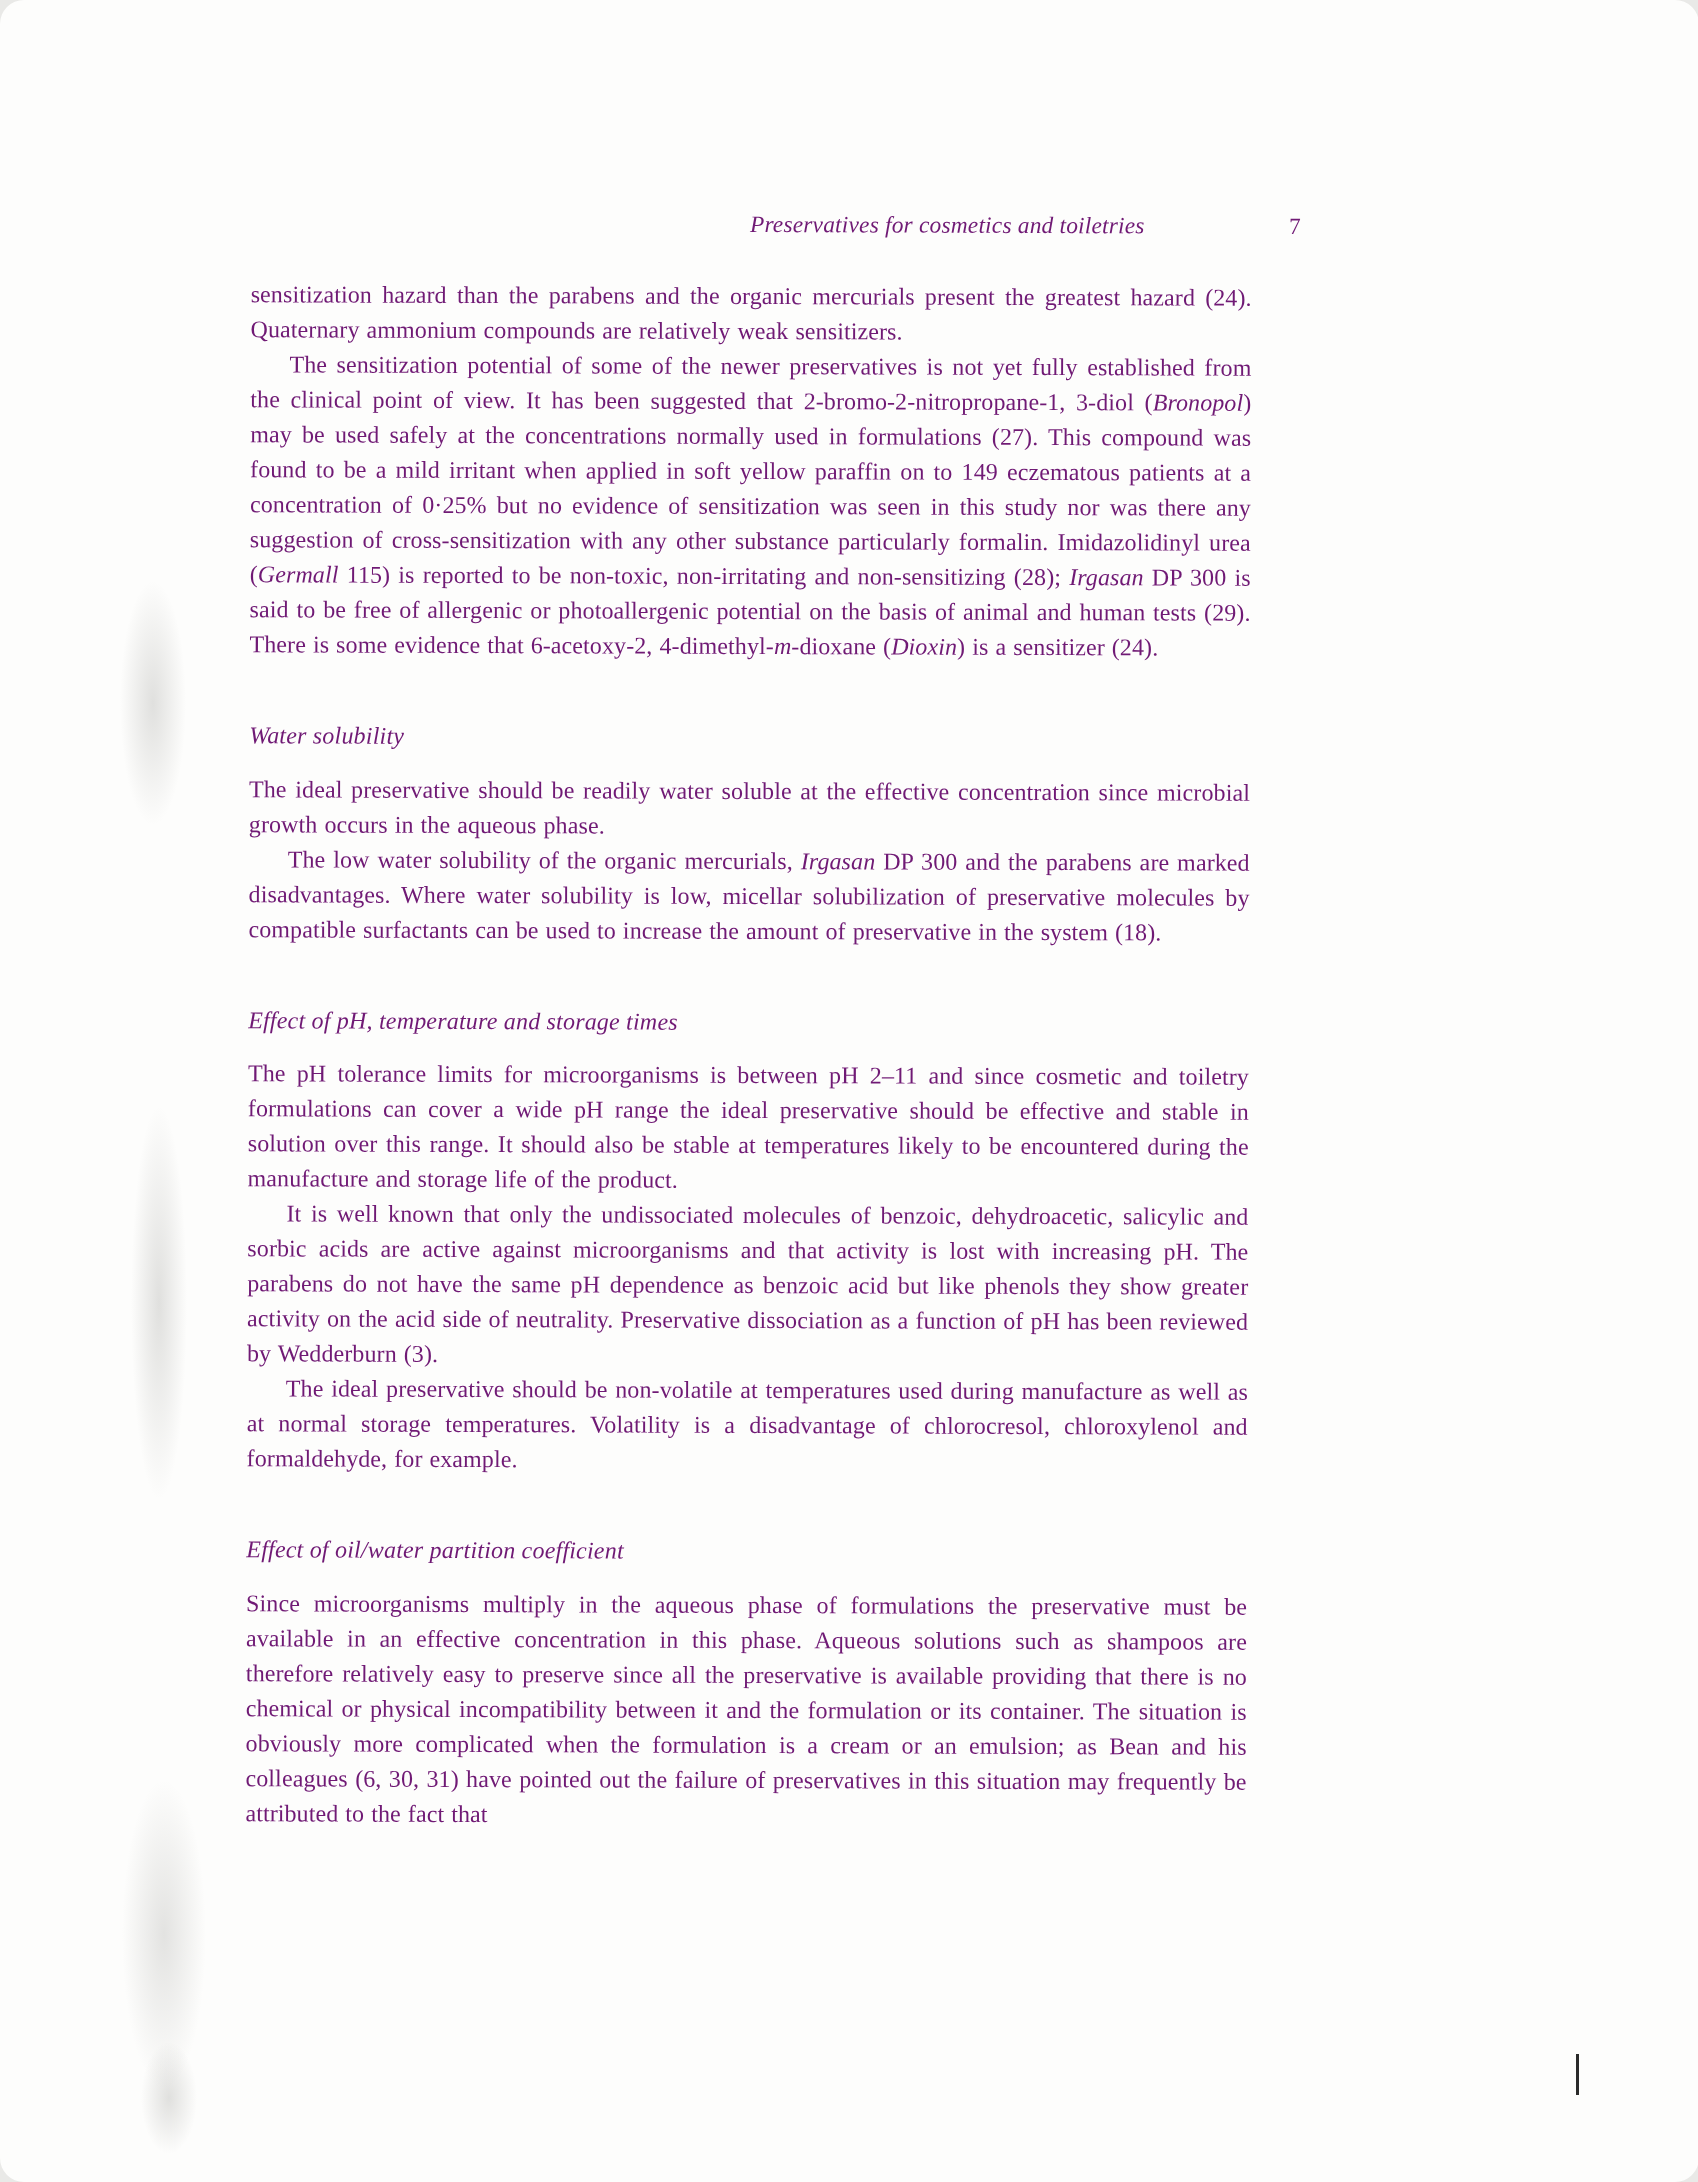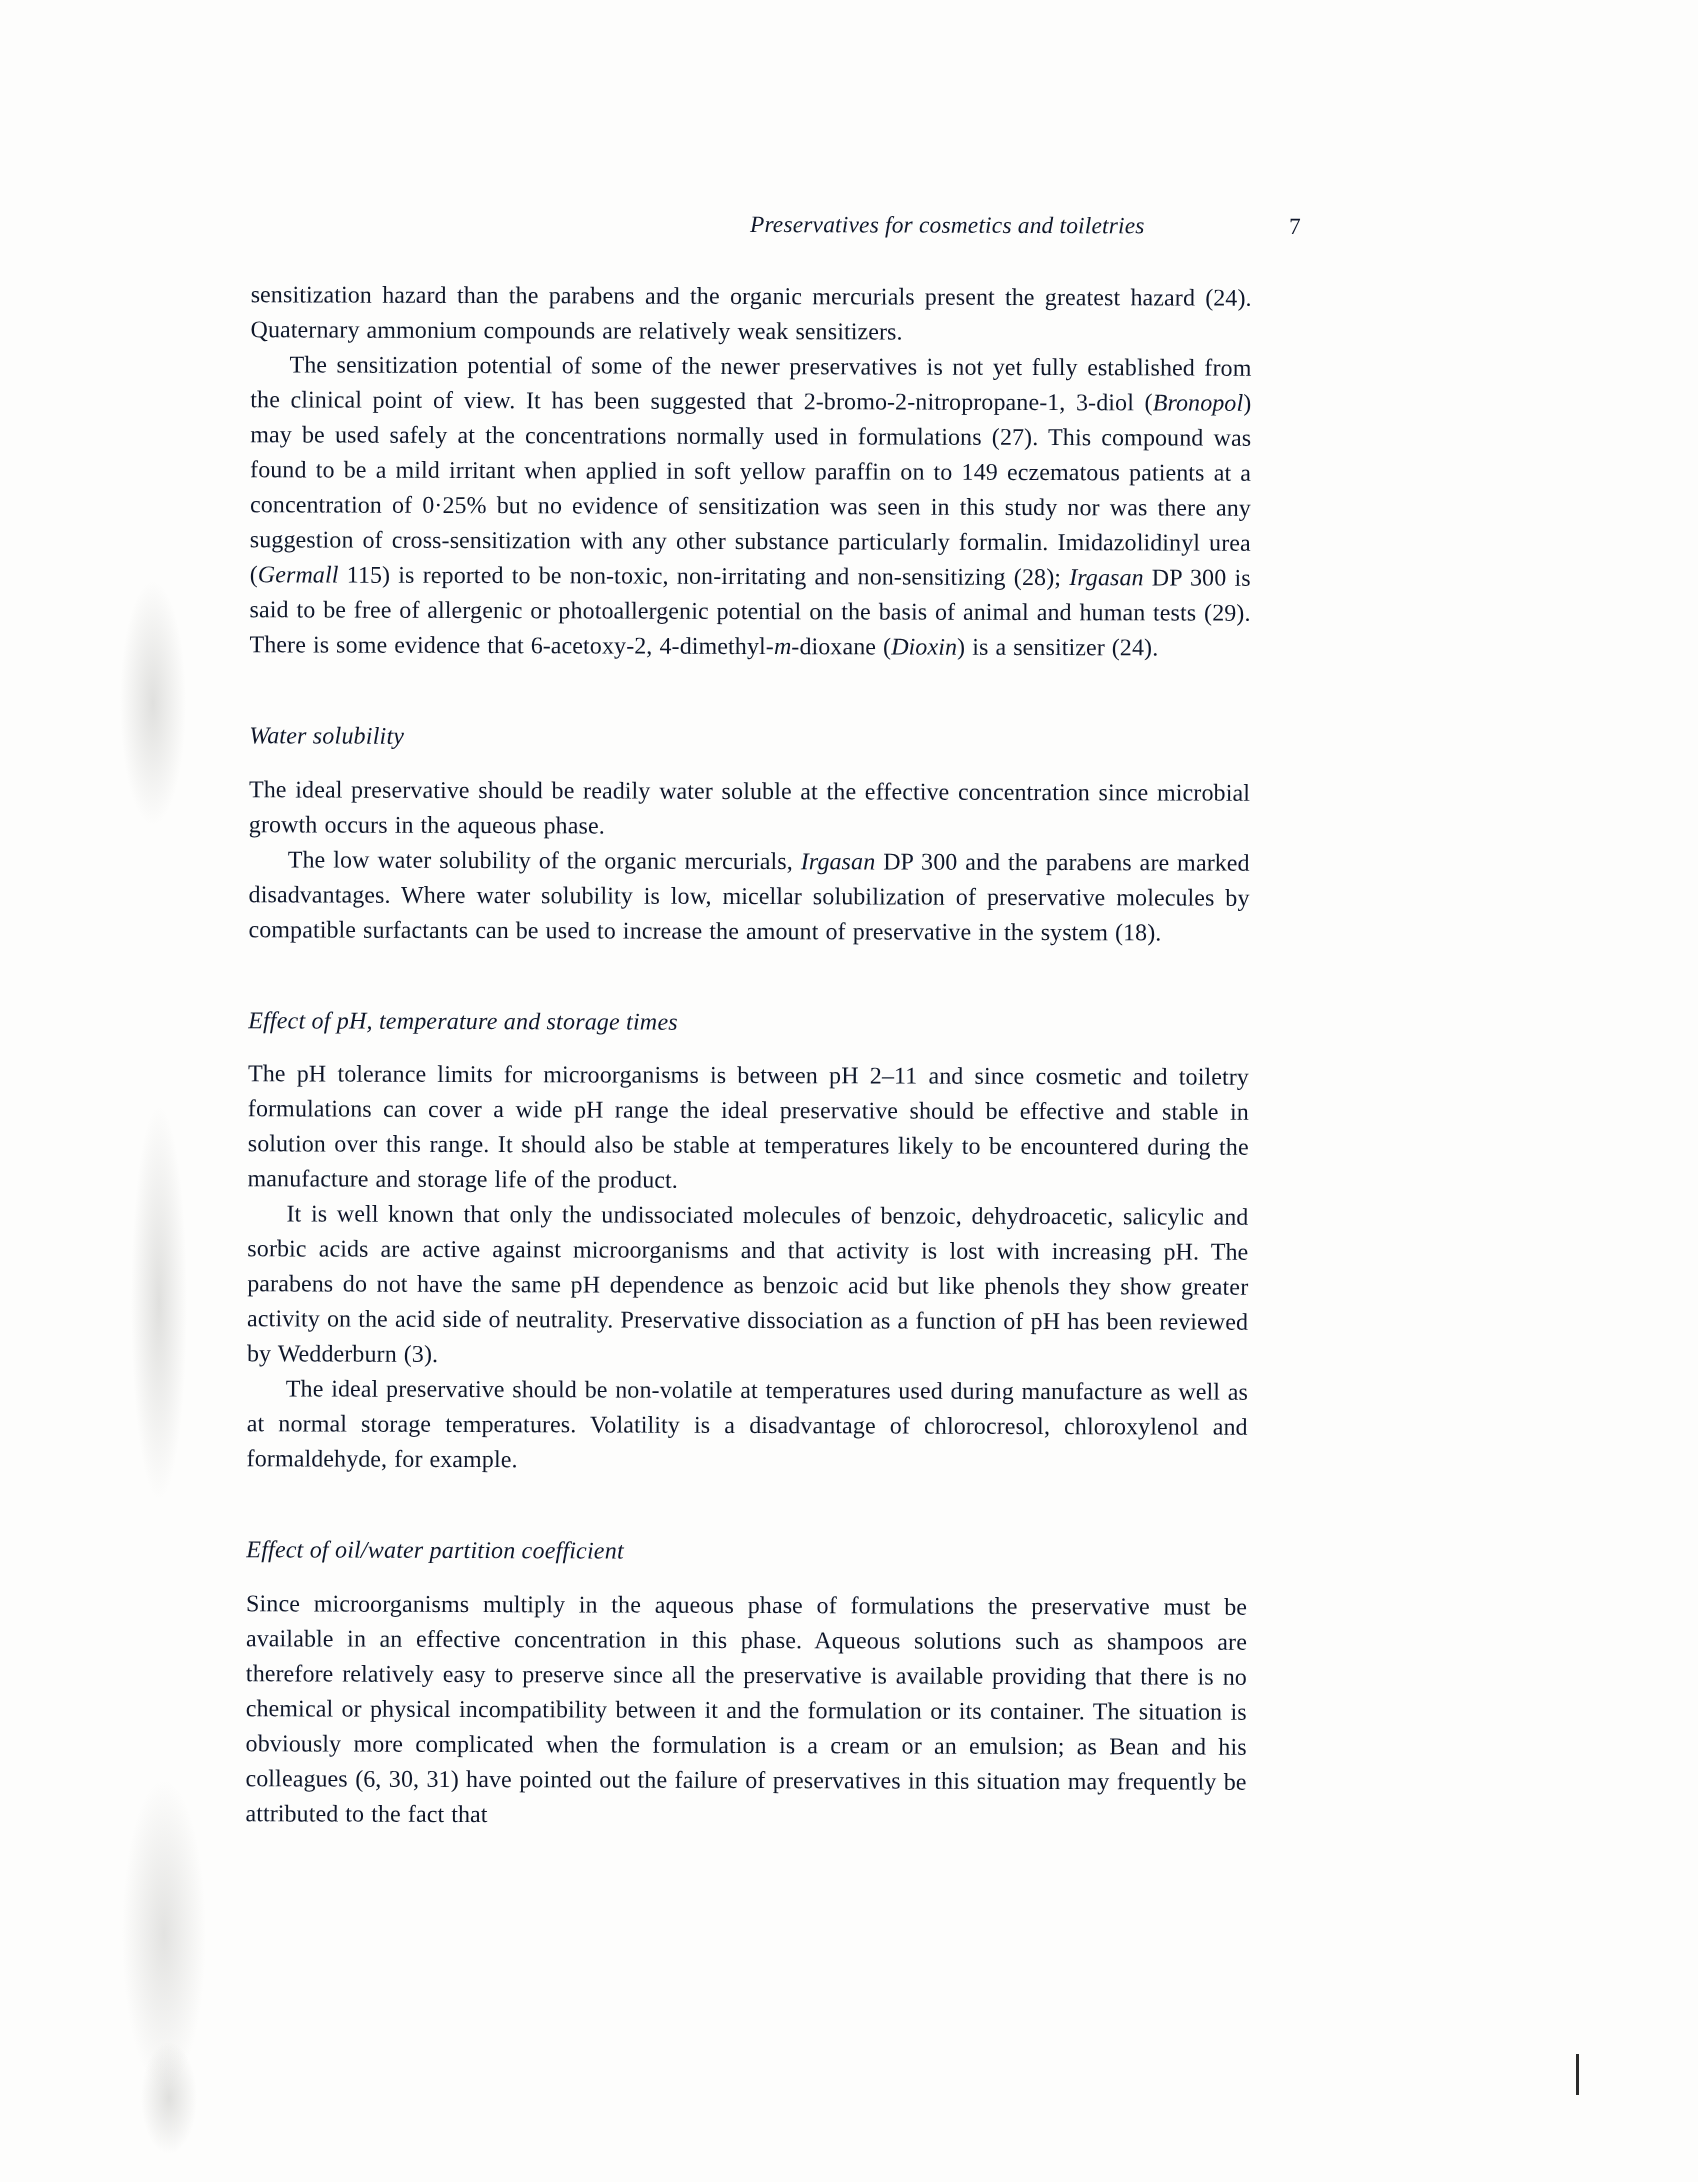--- a/index.html
+++ b/index.html
@@ -7,21 +7,22 @@
     padding: 0;
     background: #e9e9e7;
   }
   .page {
     position: relative;
     width: 1699px;
     height: 2182px;
     background: #fdfdfc;
     overflow: hidden;
     font-family: "Liberation Serif", "DejaVu Serif", serif;
-    color: #0f172a;
+    color: #701a75;
+    border-radius: 24px;
   }
   .text-block {
     position: absolute;
     left: 251px;
     top: 211px;
     width: 1001px;
     transform: rotate(0.2deg);
     transform-origin: top center;
   }
   .running-head {

